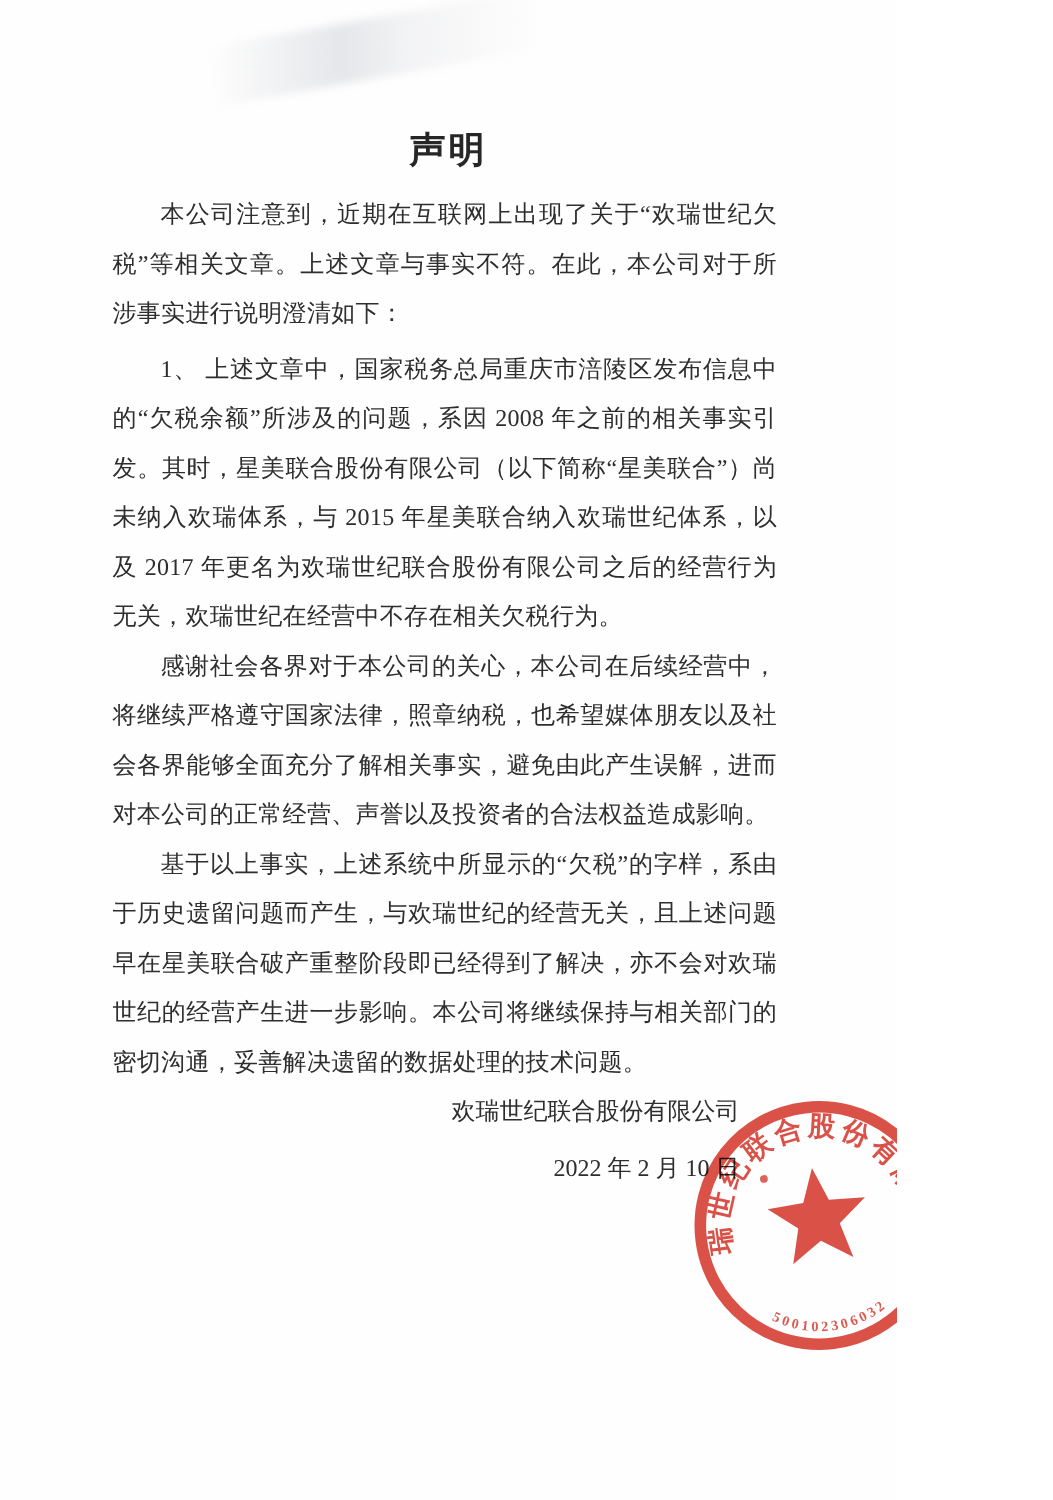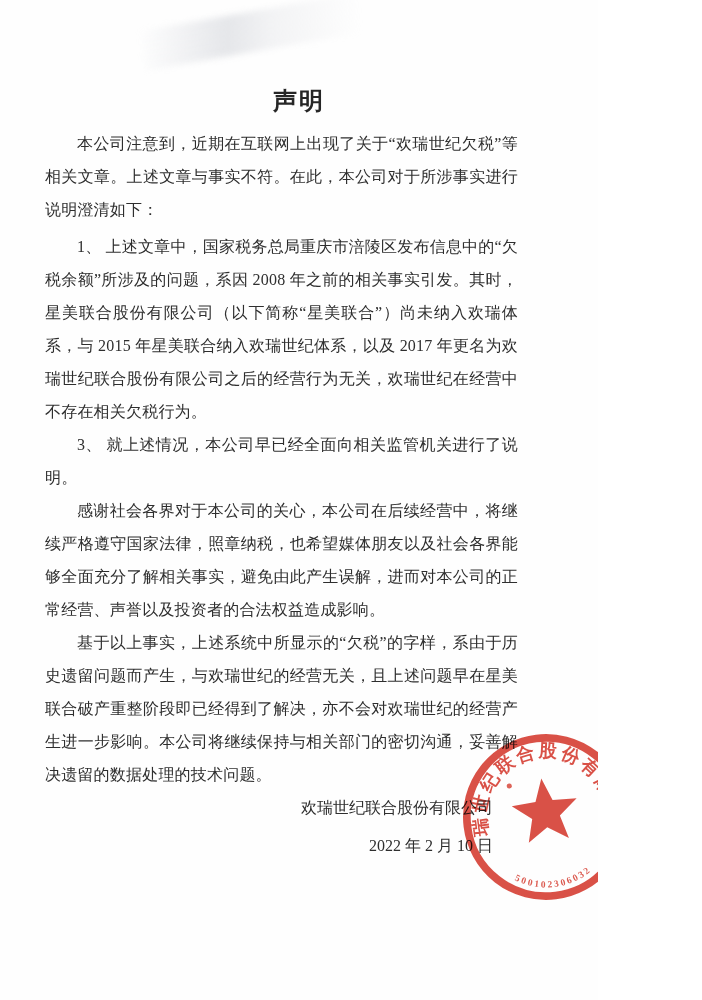--- a/index.html
+++ b/index.html
@@ -32,21 +32,21 @@
     margin: 86px 0 0 0;
     text-align: center;
     font-size: 24px;
     line-height: 30px;
     font-weight: bold;
     letter-spacing: 2px;
     color: #262626;
   }
   .doc-body {
     margin-top: 11px;
-    padding: 0 80px 0 45px;
+    padding: 0 80px 0 75px;
   }
   .doc-body p {
     margin: 0;
     font-size: 16px;
     line-height: 33px;
     text-align: justify;
     text-indent: 2em;
     letter-spacing: 0.2px;
     word-break: break-all;
   }
@@ -86,21 +86,20 @@
 
 <div class="page">
 
   <div class="smudge"></div>
 
   <h1 class="doc-title">声明</h1>
 
   <div class="doc-body">
     <p>本公司注意到，近期在互联网上出现了关于“欢瑞世纪欠税”等相关文章。上述文章与事实不符。在此，本公司对于所涉事实进行说明澄清如下：</p>
     <p class="sp-sm">1、 上述文章中，国家税务总局重庆市涪陵区发布信息中的“欠税余额”所涉及的问题，系因 2008 年之前的相关事实引发。其时，星美联合股份有限公司（以下简称“星美联合”）尚未纳入欢瑞体系，与 2015 年星美联合纳入欢瑞世纪体系，以及 2017 年更名为欢瑞世纪联合股份有限公司之后的经营行为无关，欢瑞世纪在经营中不存在相关欠税行为。</p>
-    <p>3、 就上述情况，本公司早已经全面向相关监管机关进行了说明。</p>
     <p>感谢社会各界对于本公司的关心，本公司在后续经营中，将继续严格遵守国家法律，照章纳税，也希望媒体朋友以及社会各界能够全面充分了解相关事实，避免由此产生误解，进而对本公司的正常经营、声誉以及投资者的合法权益造成影响。</p>
     <p>基于以上事实，上述系统中所显示的“欠税”的字样，系由于历史遗留问题而产生，与欢瑞世纪的经营无关，且上述问题早在星美联合破产重整阶段即已经得到了解决，亦不会对欢瑞世纪的经营产生进一步影响。本公司将继续保持与相关部门的密切沟通，妥善解决遗留的数据处理的技术问题。</p>
   </div>
 
   <div class="signature-block">
     <div class="signature-company">欢瑞世纪联合股份有限公司</div>
     <div class="signature-date">2022 年 2 月 10 日</div>
   </div>
 
   <svg class="seal" viewBox="0 0 200 200" xmlns="http://www.w3.org/2000/svg">

